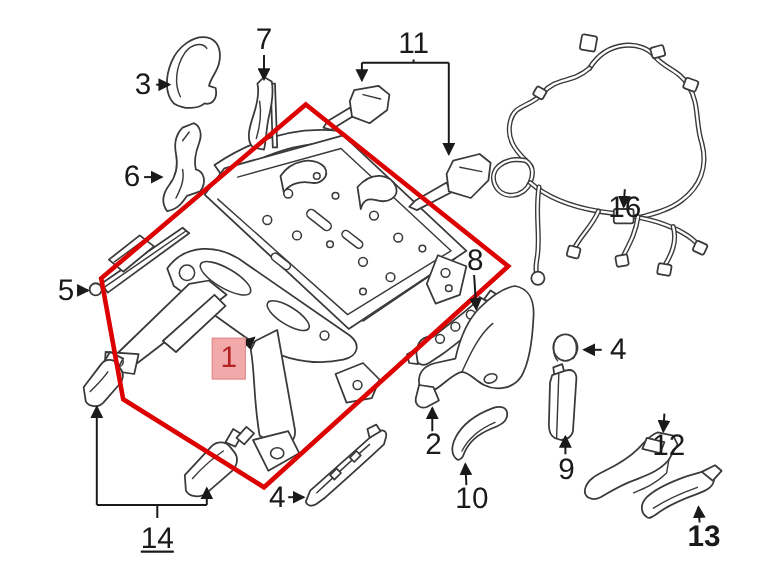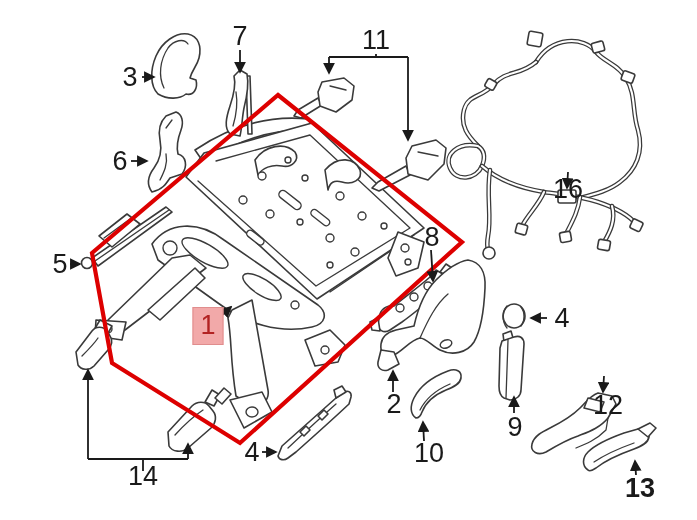--- a/index.html
+++ b/index.html
@@ -244,17 +244,17 @@
   <div class="num" style="left:252px;top:452px;">4</div>
   <div class="num" style="left:60px;top:264px;">5</div>
   <div class="num" style="left:120px;top:161px;">6</div>
   <div class="num" style="left:240px;top:36px;">7</div>
   <div class="num" style="left:432px;top:237px;">8</div>
   <div class="num" style="left:515px;top:427px;">9</div>
   <div class="num" style="left:429px;top:453px;">10</div>
   <div class="num" style="left:562px;top:318px;">4</div>
   <div class="num" style="left:608px;top:361px;margin-top:44px;">12</div>
   <div class="num" style="left:640px;top:488px;font-weight:bold;">13</div>
-  <div class="num" style="left:143px;top:476px;">14</div>
+  <div class="num" style="left:143px;top:490px;text-decoration:underline;">14</div>
   <div class="num" style="left:376px;top:40px;">11</div>
   <div class="num" style="left:568px;top:158px;margin-top:31px;">16</div>
 
 </div>
 
 </body></html>

